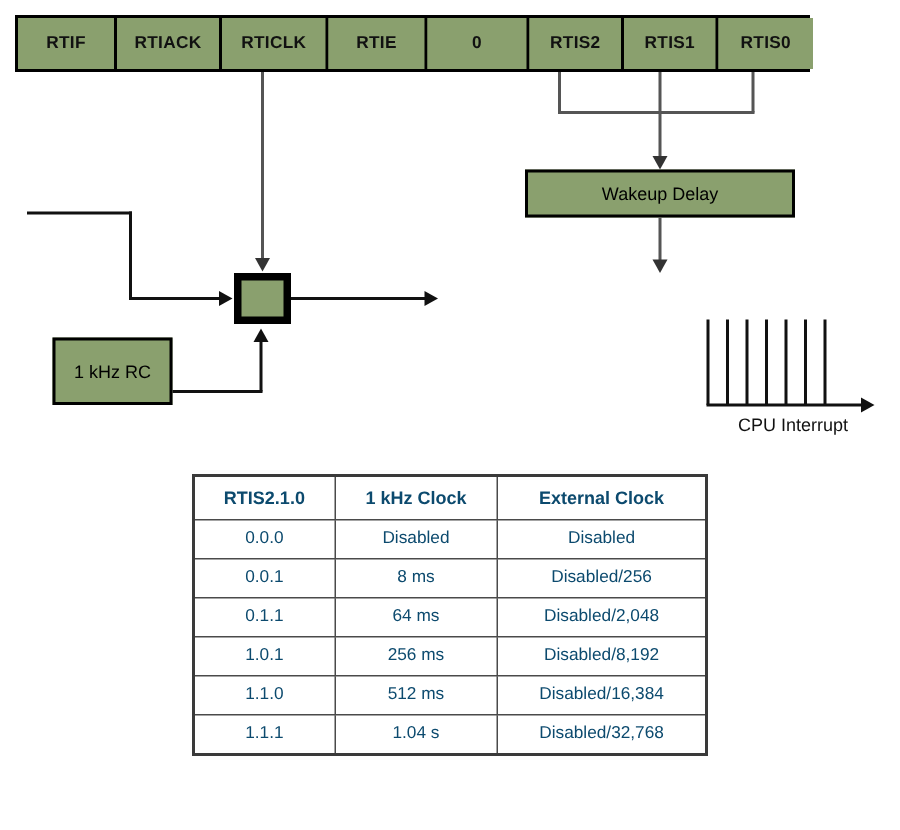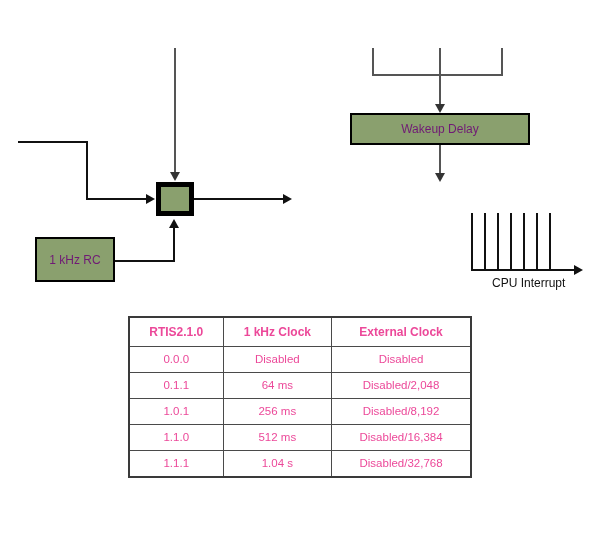--- a/index.html
+++ b/index.html
@@ -52,32 +52,32 @@
   
   .block {
     position: absolute;
     background: #8aa06e;
     border: 2px solid #000;
     box-sizing: border-box;
     display: flex;
     align-items: center;
     justify-content: center;
     font-size: 12px;
-    color: #701a75;
+    color: #000000;
   }
   .block.thick { border-width: 4px; }
 
   #wakeup-delay {
     left: 350px; top: 113px; width: 180px; height: 32px;
   }
   #counter-block {
     left: 295px; top: 183px; width: 283px; height: 31px;
   }
   #rc-osc {
-    left: 35px; top: 237px; width: 80px; height: 45px;
+    left: 35px; top: 225px; width: 80px; height: 45px;
     font-size: 12px;
   }
   #mux-block {
     left: 156px; top: 182px; width: 38px; height: 34px;
     border-width: 5px;
   }
 
   
   .wire-h { position: absolute; background: #555; height: 2px; }
   .wire-v { position: absolute; background: #555; width: 2px; }
@@ -122,21 +122,21 @@
     top: 316px;
     width: 344px;
     border-collapse: collapse;
     background: #ffffff;
   }
   #timing-table th,
   #timing-table td {
     border: 1px solid #4a4a4a;
     text-align: center;
     font-size: 11.5px;
-    color: #ec4899;
+    color: #0c4a6e;
     padding: 0;
     height: 25px;
     line-height: 25px;
   }
   #timing-table th {
     font-weight: bold;
     height: 28px;
     line-height: 28px;
     font-size: 12px;
   }
@@ -144,20 +144,30 @@
   .col-a { width: 94px; }
   .col-b { width: 110px; }
   .col-c { width: 140px; }
   #timing-table { border: 2px solid #3a3a3a; }
 </style>
 </head>
 <body>
 
 <div id="page-root">
 
+  <div class="reg-strip" id="reg-strip">
+      <div class="reg-cell" style="width: 66px;">RTIF</div>
+      <div class="reg-cell" style="width: 70px;">RTIACK</div>
+      <div class="reg-cell" style="width: 71px;">RTICLK</div>
+      <div class="reg-cell" style="width: 66px;">RTIE</div>
+      <div class="reg-cell" style="width: 68px;">0</div>
+      <div class="reg-cell" style="width: 63px;">RTIS2</div>
+      <div class="reg-cell" style="width: 63px;">RTIS1</div>
+      <div class="reg-cell" style="width: 63px;">RTIS0</div>
+    </div>
 
   <div class="wire-v" style="left:174px; top:48px; height:126px;"></div>
   <div class="arrow-down" style="left:170px; top:172px;"></div>
 
   <div class="wire-v" style="left:372px; top:48px; height:27px;"></div>
   <div class="wire-v" style="left:439px; top:48px; height:27px;"></div>
   <div class="wire-v" style="left:501px; top:48px; height:27px;"></div>
   <div class="wire-h" style="left:372px; top:74px; width:131px;"></div>
   <div class="wire-v" style="left:439px; top:74px; height:33px;"></div>
   <div class="arrow-down" style="left:435px; top:104px;"></div>
@@ -210,20 +220,25 @@
         <th class="col-c">External Clock</th>
       </tr>
     </thead>
     <tbody id="timing-table-body">
         <tr>
           <td class="col-a">0.0.0</td>
           <td class="col-b">Disabled</td>
           <td class="col-c">Disabled</td>
         </tr>
         <tr>
+          <td class="col-a">0.0.1</td>
+          <td class="col-b">8 ms</td>
+          <td class="col-c">Disabled/256</td>
+        </tr>
+        <tr>
           <td class="col-a">0.1.1</td>
           <td class="col-b">64 ms</td>
           <td class="col-c">Disabled/2,048</td>
         </tr>
         <tr>
           <td class="col-a">1.0.1</td>
           <td class="col-b">256 ms</td>
           <td class="col-c">Disabled/8,192</td>
         </tr>
         <tr>

